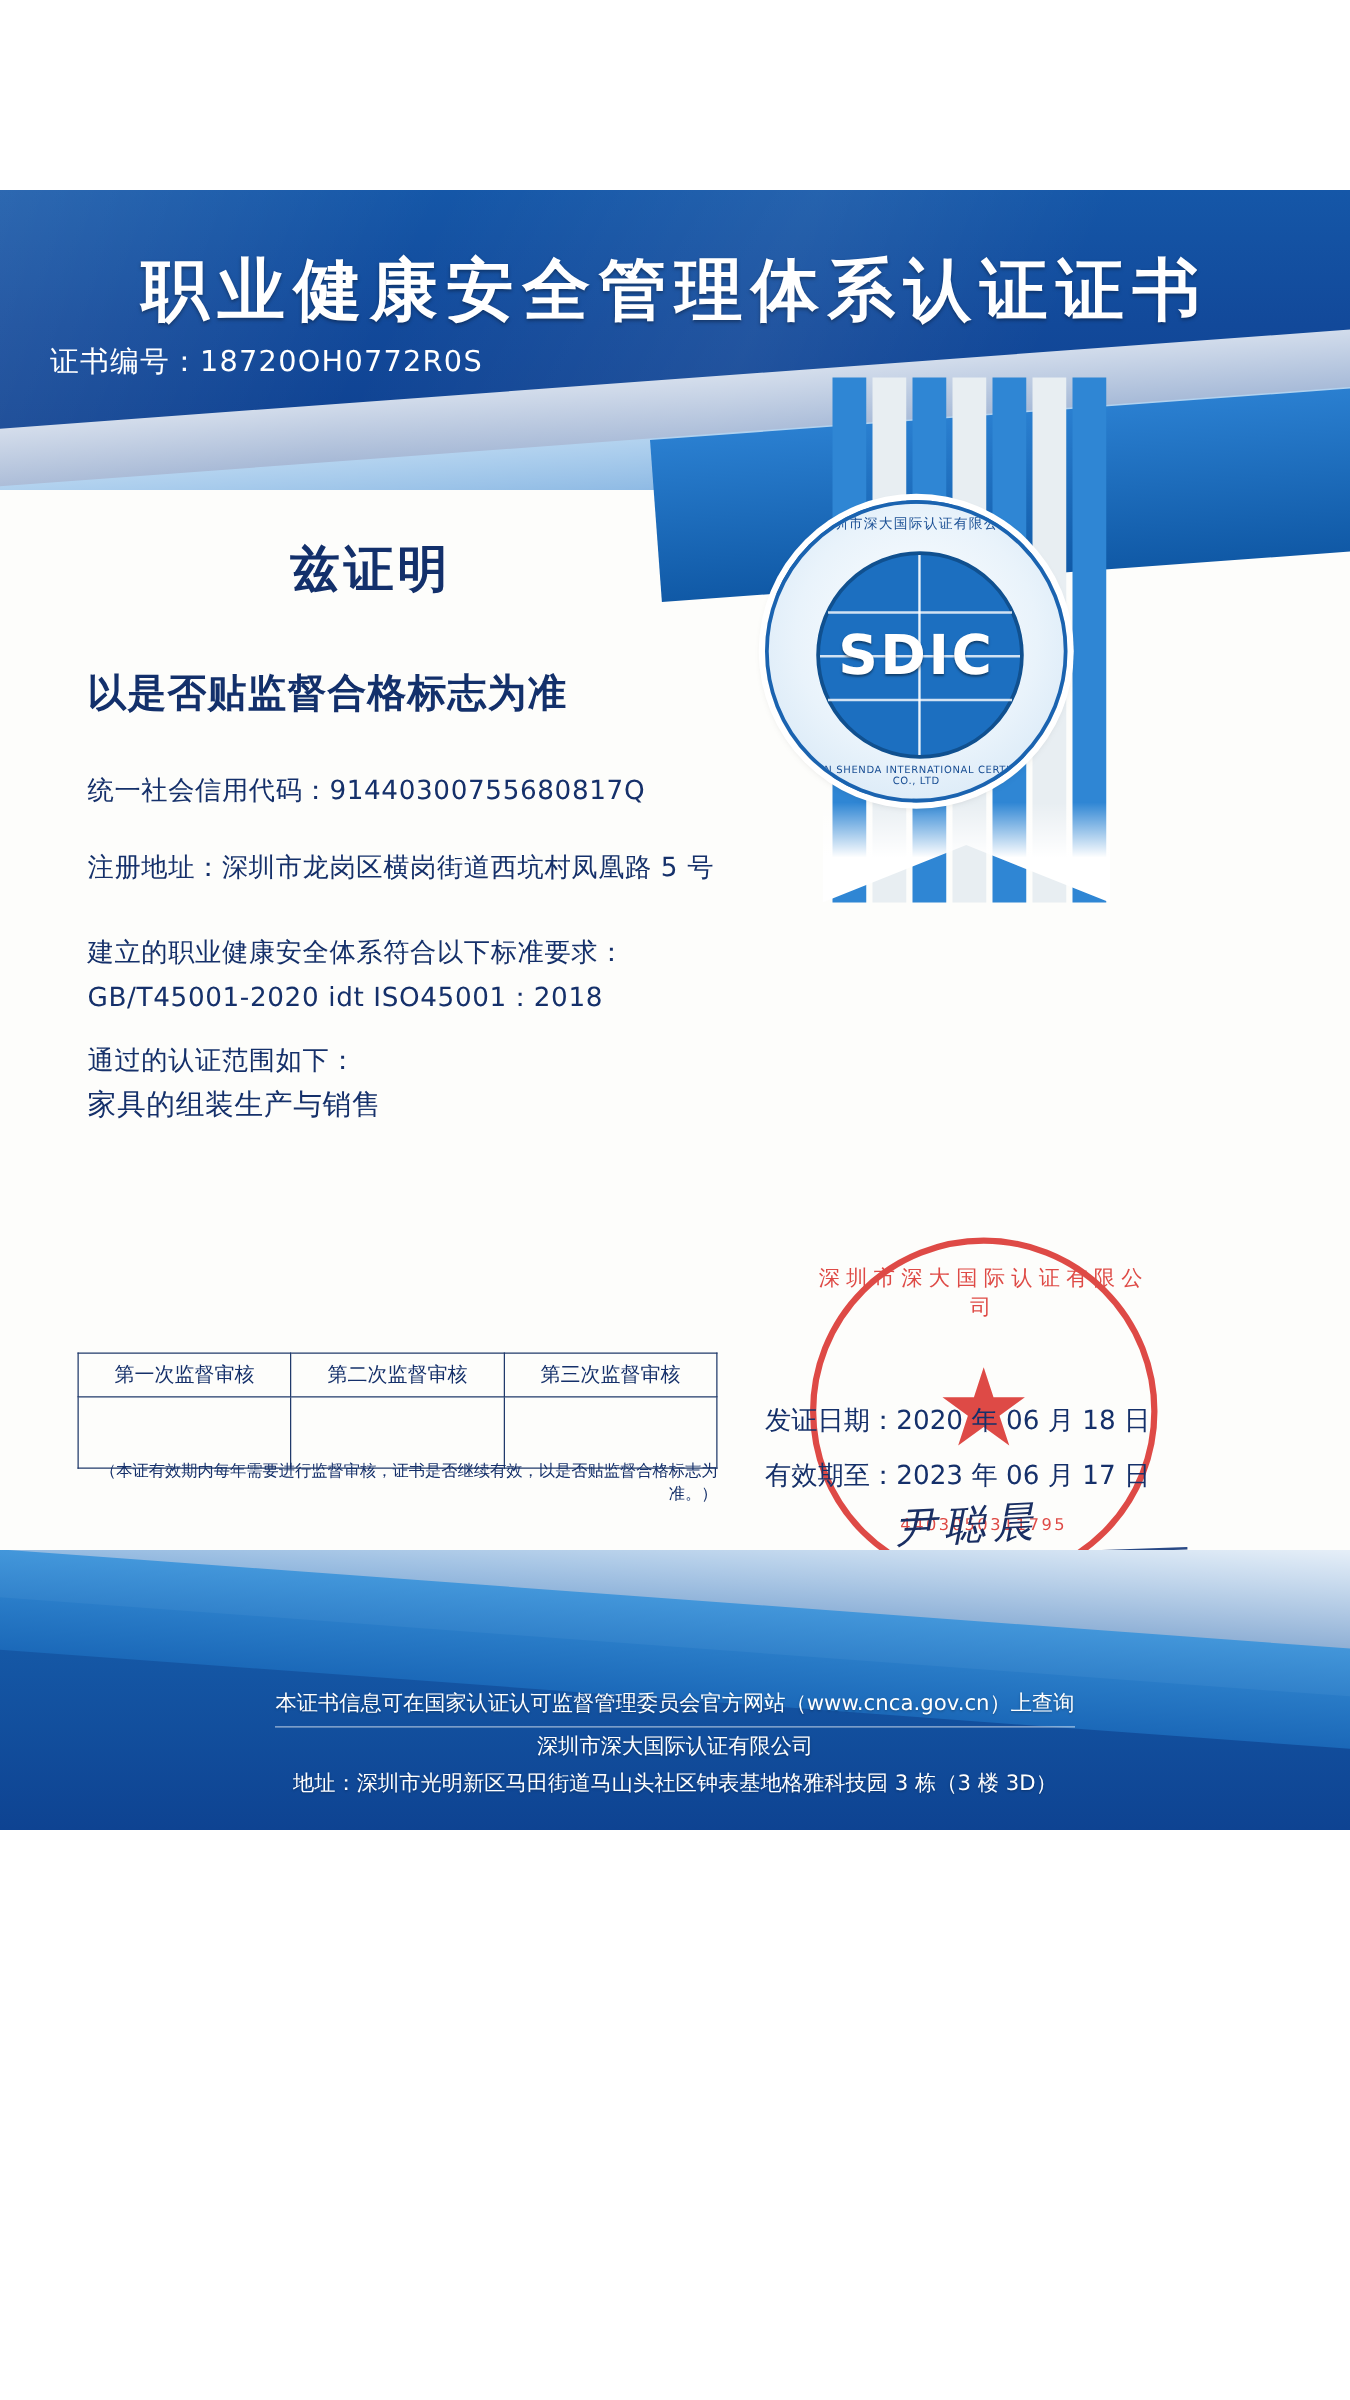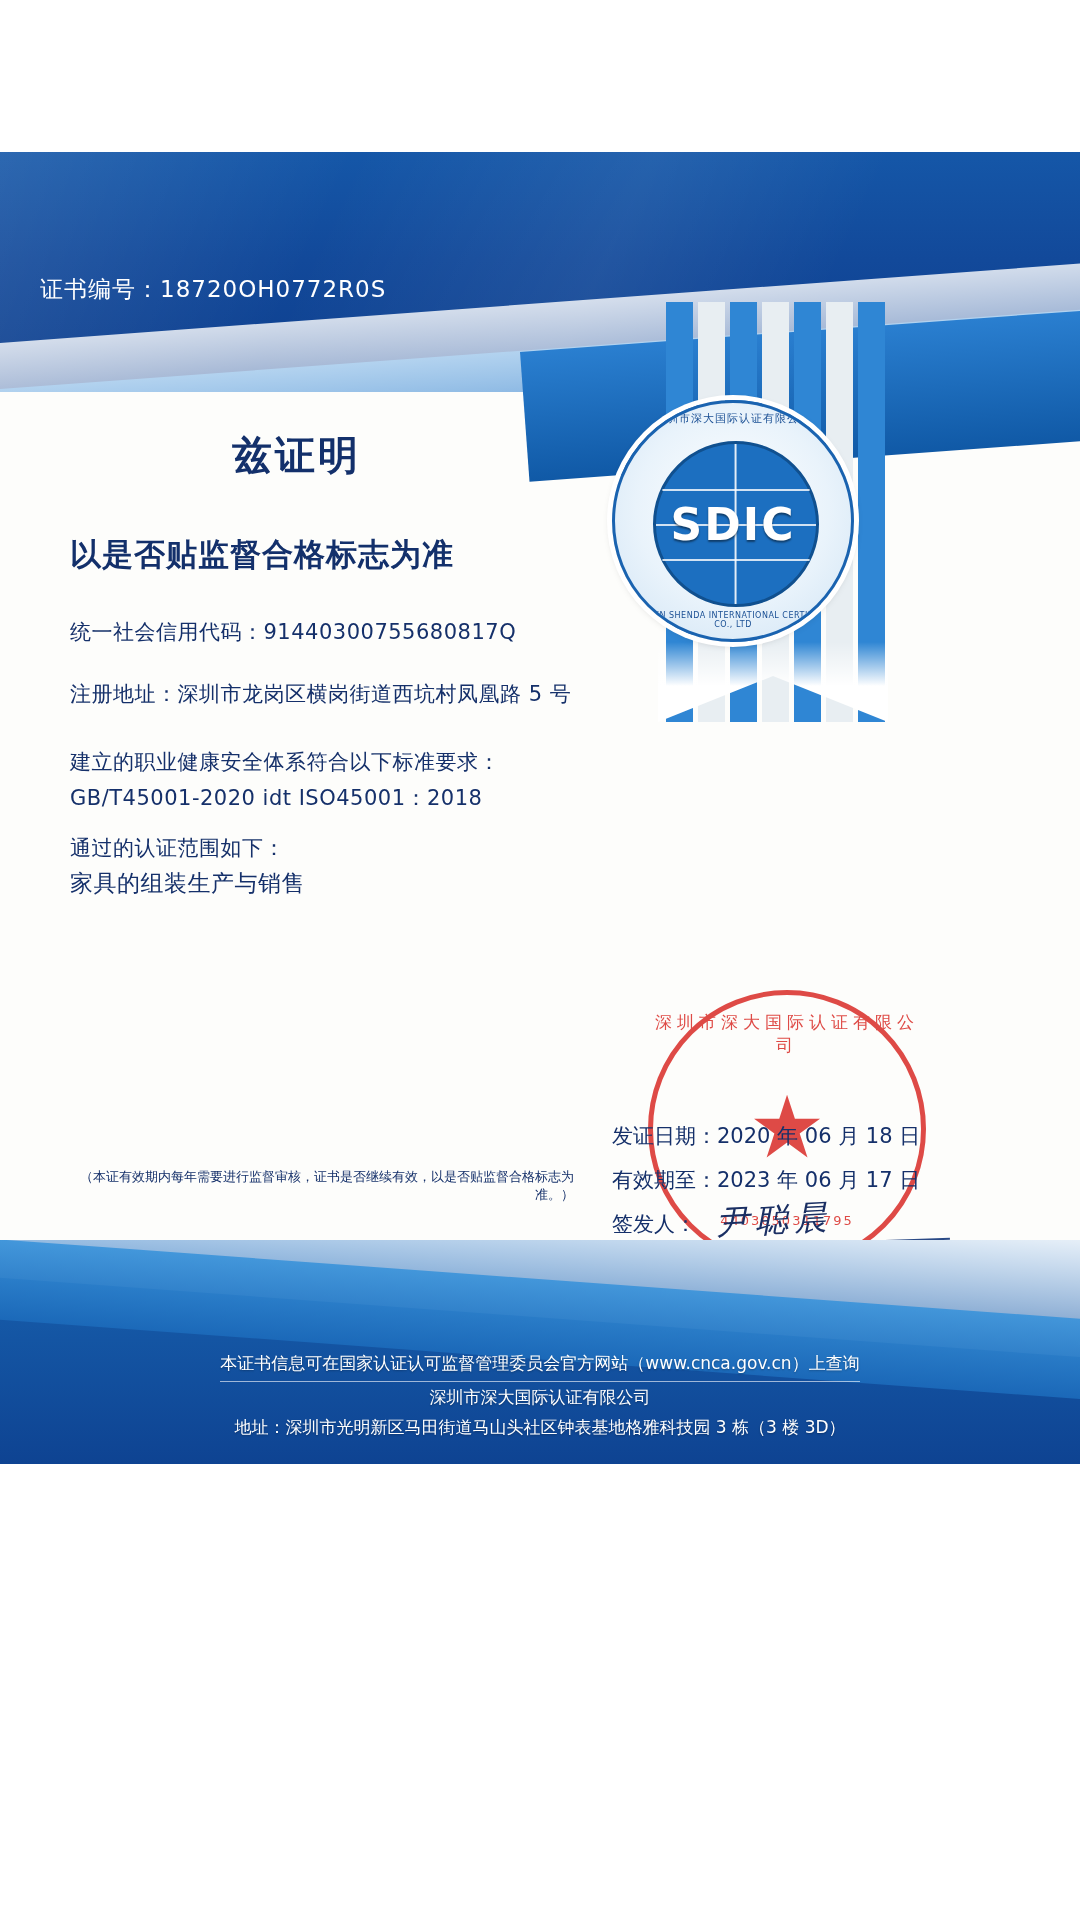--- a/index.html
+++ b/index.html
@@ -328,20 +328,21 @@
 </style>
 </head>
 <body>
 
 <div class="page">
   <div class="cert">
 
     <div class="band-top">
       <div class="sheen"></div>
       <div class="swoosh2"></div>
+      <div class="title-cn">职业健康安全管理体系认证证书</div>
       <div class="cert-no">证书编号：18720OH0772R0S</div>
     </div>
     <div class="band-wedge"></div>
 
     <div class="ribbon">
       <div class="strip" style="left:8px;background:#2f86d4;"></div>
       <div class="strip" style="left:40px;background:#e8eef2;"></div>
       <div class="strip" style="left:72px;background:#2f86d4;"></div>
       <div class="strip" style="left:104px;background:#e8eef2;"></div>
       <div class="strip" style="left:136px;background:#2f86d4;"></div>
@@ -363,32 +364,45 @@
 
     <div class="zi">兹证明</div>
     <div class="company">以是否贴监督合格标志为准</div>
     <div class="line l-credit">统一社会信用代码：91440300755680817Q</div>
     <div class="line l-addr">注册地址：深圳市龙岗区横岗街道西坑村凤凰路 5 号</div>
     <div class="line l-std1">建立的职业健康安全体系符合以下标准要求：</div>
     <div class="line l-std2">GB/T45001-2020 idt ISO45001：2018</div>
     <div class="line l-scope1">通过的认证范围如下：</div>
     <div class="line l-scope2">家具的组装生产与销售</div>
 
+    <table class="audit-table">
+      <tbody>
+          <tr>
+        <th>第一次监督审核</th>
+        <th>第二次监督审核</th>
+        <th>第三次监督审核</th>
+      </tr>
+      <tr class="body-row">
+        <td></td>
+        <td></td>
+        <td></td>
+      </tr>
+    </tbody>
+      </table>
     <div class="audit-note">（本证有效期内每年需要进行监督审核，证书是否继续有效，以是否贴监督合格标志为准。）</div>
 
     <div class="stamp">
       <div class="ring-top">深圳市深大国际认证有限公司</div>
       <div class="star">★</div>
       <div class="ring-bottom">4403050311795</div>
     </div>
 
     <div class="dates">
       <div>发证日期：2020 年 06 月 18 日</div>
       <div>有效期至：2023 年 06 月 17 日</div>
-      <div>签发人：</div>
     </div>
     <div class="signer-name">尹聪晨</div>
     <div class="sig-underline"></div>
 
     <div class="band-bottom">
       <div class="swoosh-w"></div>
       <div class="swoosh-b"></div>
       <div class="footer-lines">
         <div><span class="f1">本证书信息可在国家认证认可监督管理委员会官方网站（www.cnca.gov.cn）上查询</span></div>
         <div>深圳市深大国际认证有限公司</div>

